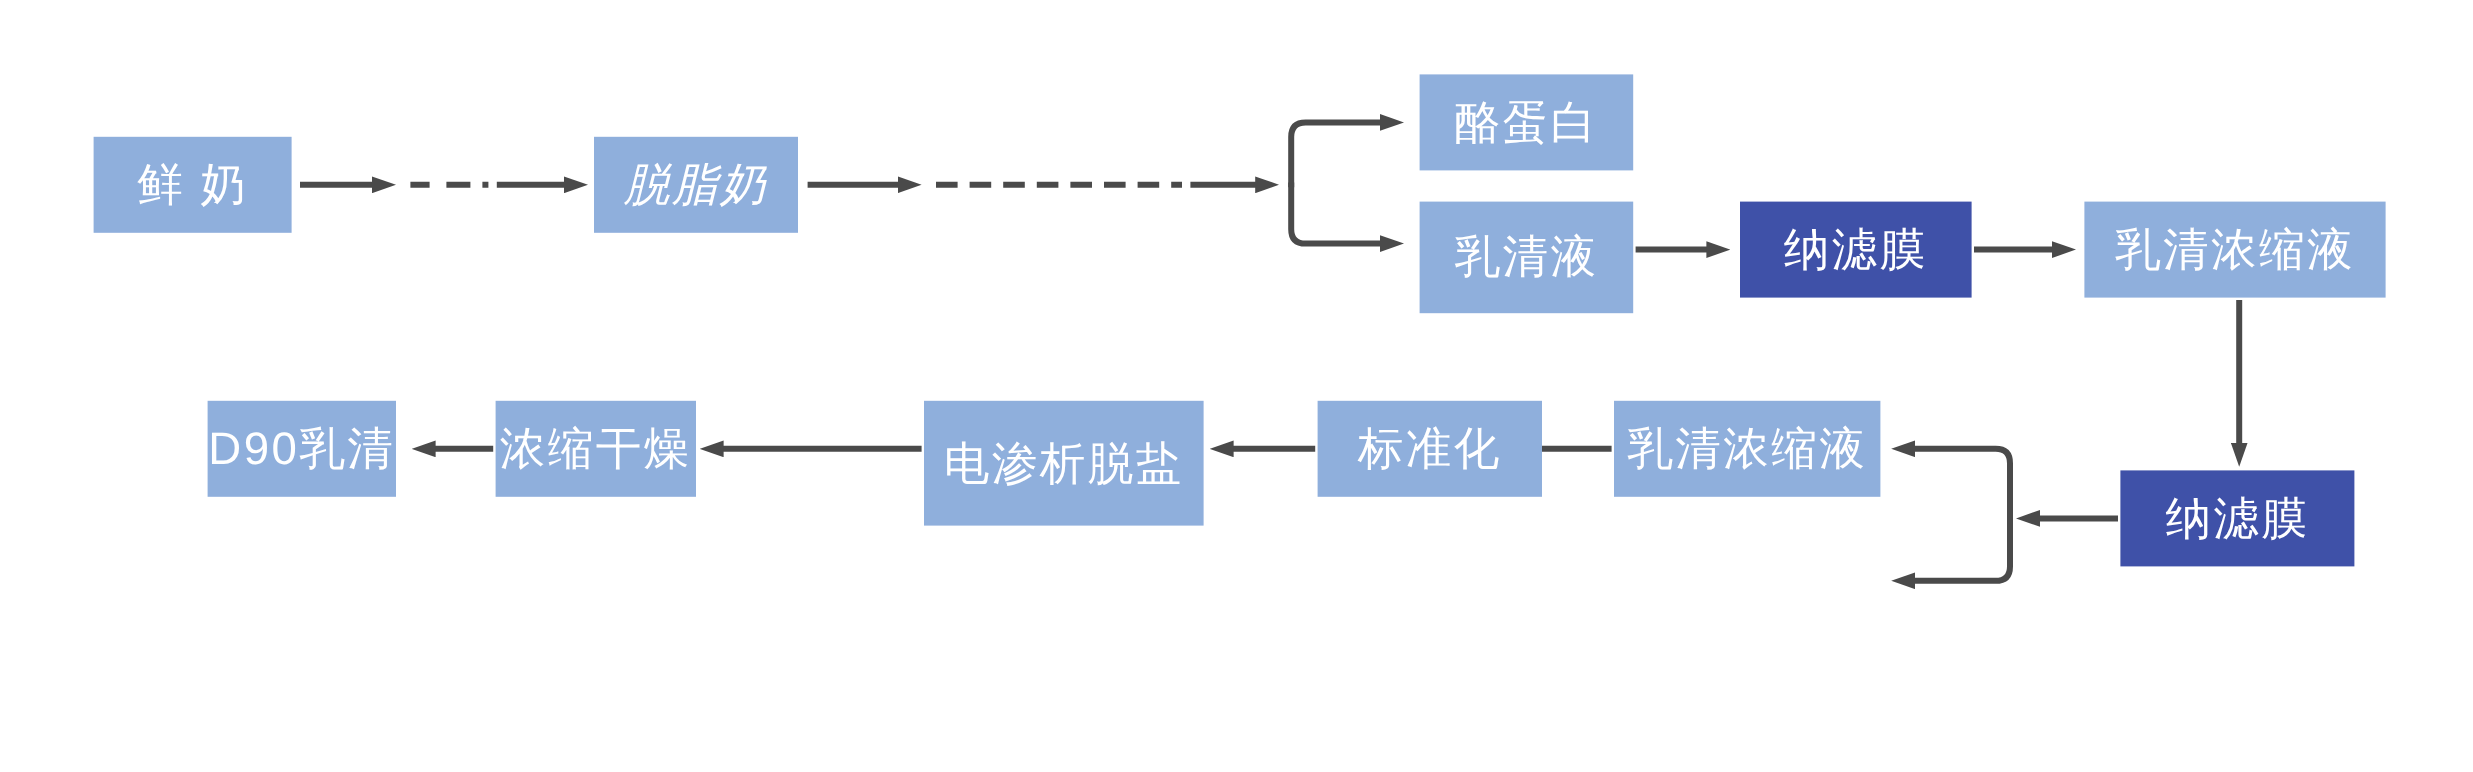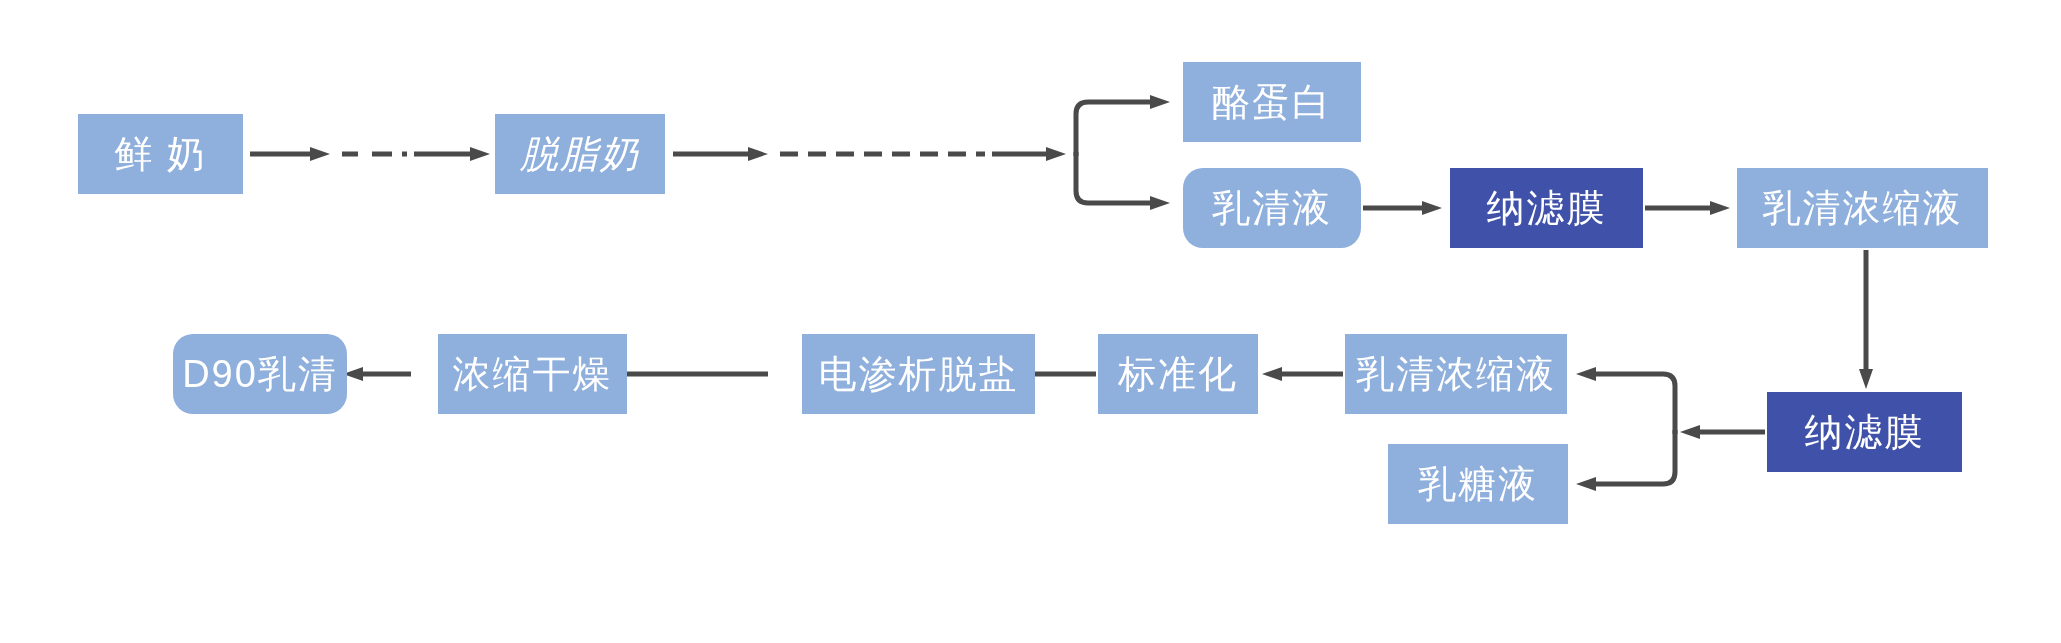--- a/index.html
+++ b/index.html
@@ -19,30 +19,30 @@
     letter-spacing:2px;
     white-space:nowrap;
     box-sizing:border-box;
   }
   .node.light{background:#8FAFDC;}
   .node.dark{background:#3F51A8;font-family:Liberation Serif, serif;}
   
   .n-fresh   {left:78px;  top:114px; width:165px; height:80px;text-align:right;}
   .n-skim    {left:495px; top:114px; width:170px; height:80px;font-style:italic;}
   .n-casein  {left:1183px;top:62px;  width:178px; height:80px;}
-  .n-wheyliq {left:1183px;top:168px; width:178px; height:80px;border-radius:20px;}
+  .n-wheyliq {left:1183px;top:168px; width:178px; height:93px;}
   .n-nf1     {left:1450px;top:168px; width:193px; height:80px;}
   .n-wc1     {left:1737px;top:168px; width:251px; height:80px;}
   .n-nf2     {left:1767px;top:392px; width:195px; height:80px;}
   .n-wc2     {left:1345px;top:334px; width:222px; height:80px;}
   .n-lactose {left:1388px;top:444px; width:180px; height:80px;}
-  .n-std     {left:1098px;top:334px; width:160px; height:80px;}
-  .n-elec    {left:770px; top:334px; width:233px; height:80px;margin-left:32px;}
-  .n-conc    {left:413px; top:334px; width:189px; height:80px;margin-left:25px;}
-  .n-d90     {left:173px; top:334px; width:174px; height:80px;border-radius:20px;}
+  .n-std     {left:1098px;top:334px; width:187px; height:80px;}
+  .n-elec    {left:770px; top:334px; width:233px; height:104px;}
+  .n-conc    {left:413px; top:334px; width:167px; height:80px;}
+  .n-d90     {left:173px; top:334px; width:157px; height:80px;}
   .edge{stroke:#4A4A4A;stroke-width:5;fill:none;}
 </style>
 </head>
 <body>
 
 <div class="canvas">
 
   <svg class="edges-svg" width="2061" height="643" viewBox="0 0 2061 643" xmlns="http://www.w3.org/2000/svg">
     <defs>
       <marker id="arr" viewBox="0 0 20 14" refX="2" refY="7" markerWidth="20" markerHeight="14" markerUnits="userSpaceOnUse" orient="auto">
@@ -81,19 +81,18 @@
   </svg>
 
   <div class="node light n-fresh">鲜 奶</div>
   <div class="node light n-skim">脱脂奶</div>
   <div class="node light n-casein">酪蛋白</div>
   <div class="node light n-wheyliq">乳清液</div>
   <div class="node dark  n-nf1">纳滤膜</div>
   <div class="node light n-wc1">乳清浓缩液</div>
   <div class="node dark  n-nf2">纳滤膜</div>
   <div class="node light n-wc2">乳清浓缩液</div>
-  <div class="node light n-lactose">乳糖液</div>
   <div class="node light n-std">标准化</div>
   <div class="node light n-elec">电渗析脱盐</div>
   <div class="node light n-conc">浓缩干燥</div>
   <div class="node light n-d90">D90乳清</div>
 
 </div>
 
 </body></html>

